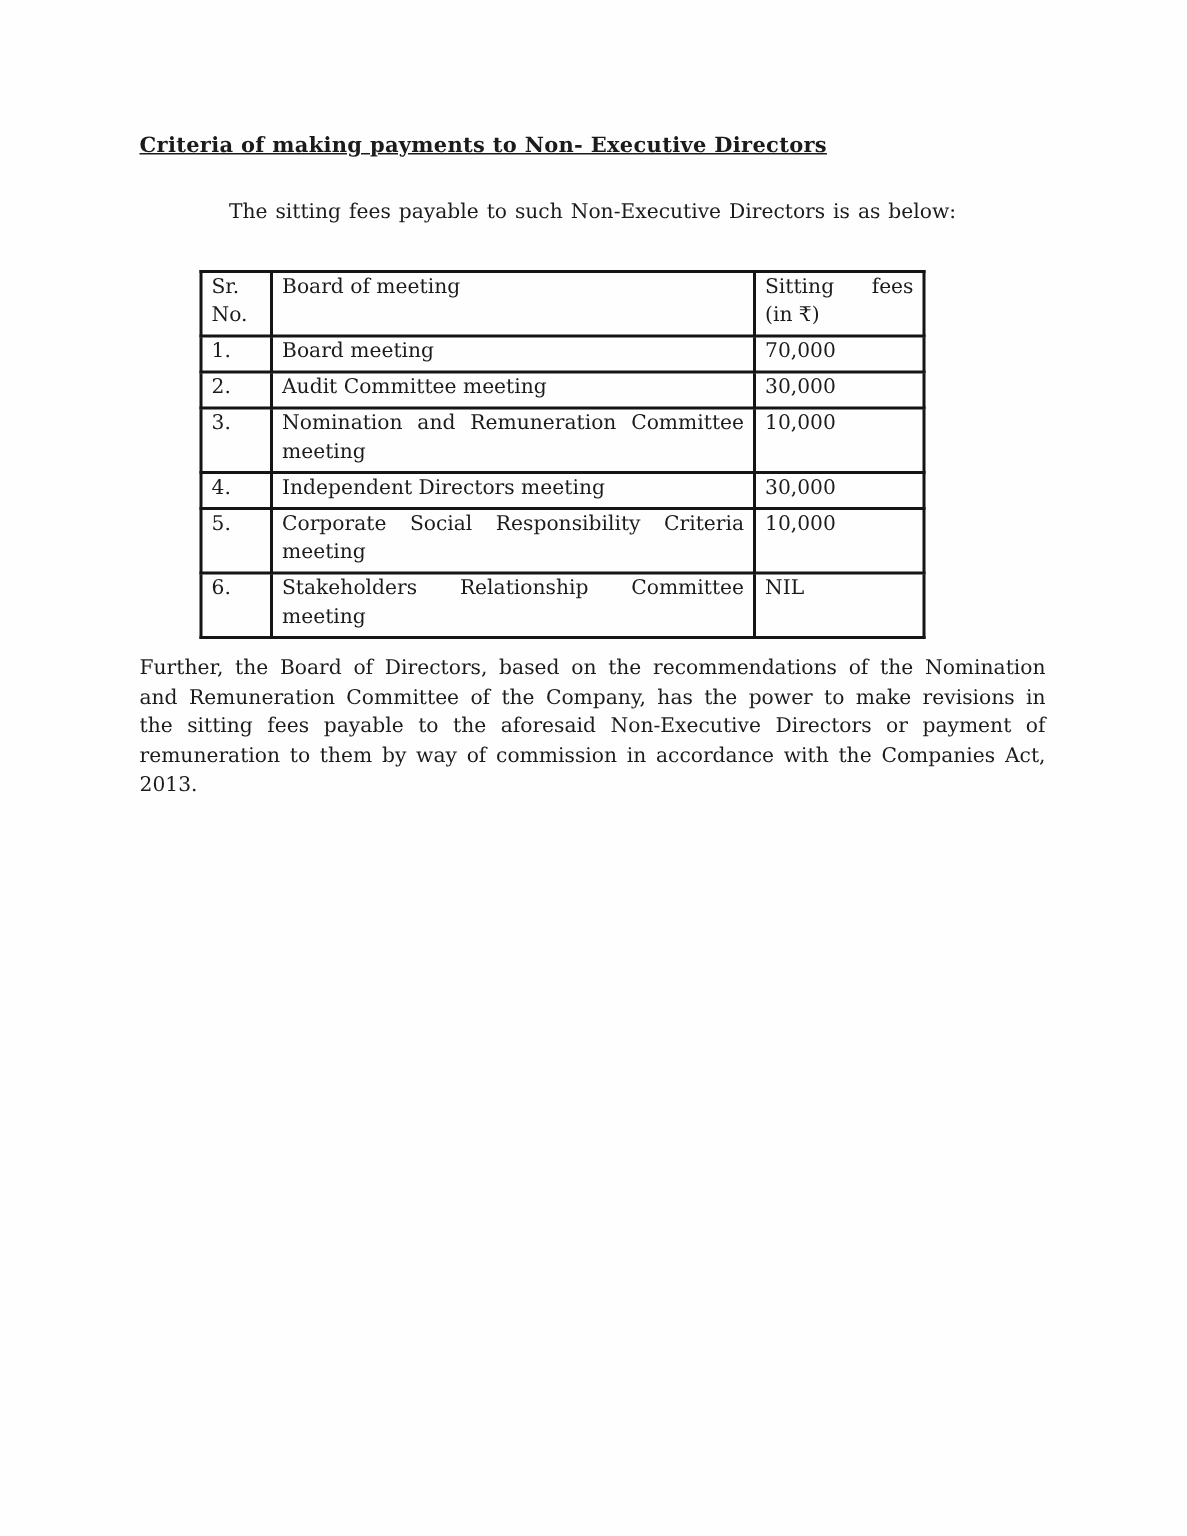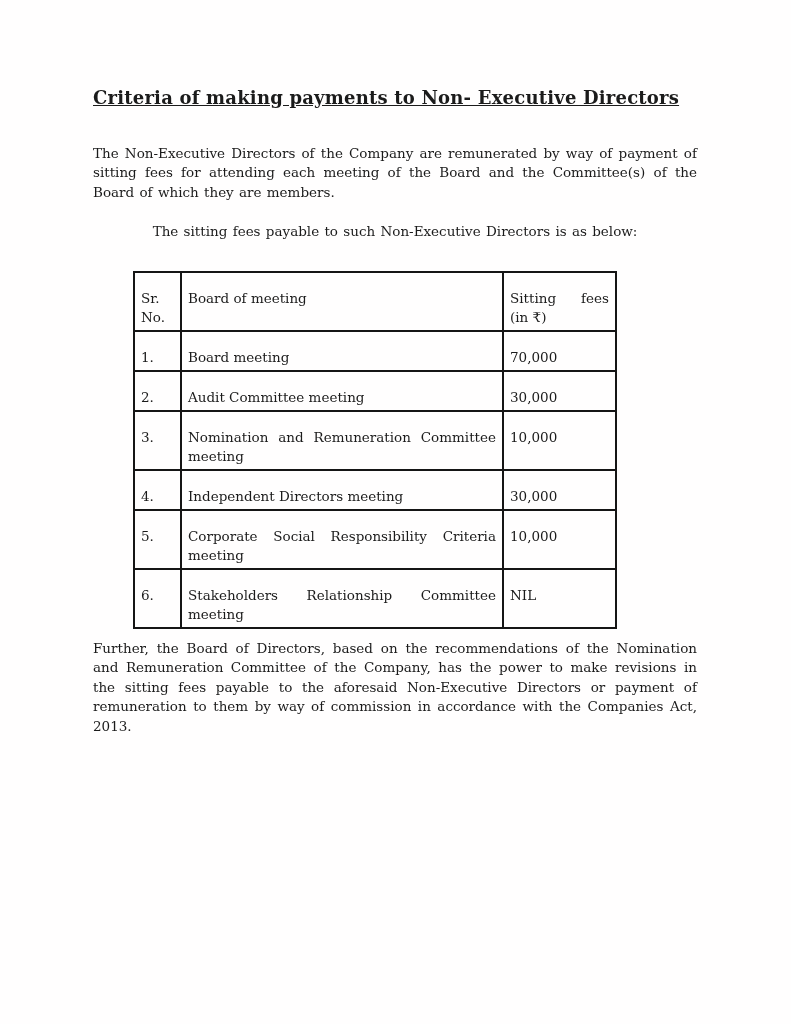--- a/index.html
+++ b/index.html
@@ -19,24 +19,24 @@
     box-sizing: border-box;
     overflow: hidden;
   }
   .content {
     position: absolute;
     left: 93px;
     top: 88px;
     width: 604px;
   }
   .doc-heading {
-    font-size: 18px;
+    font-size: 14px;
     font-weight: bold;
     text-decoration: underline;
-    margin: 0 0 36px 0;
+    margin: 0 0 24px 0;
     letter-spacing: 0.2px;
   }
   .para {
     margin: 0 0 20px 0;
     text-align: justify;
     word-spacing: 1px;
   }
   .para-lead {
     margin: 0 0 29px 0;
     text-align: center;
@@ -44,21 +44,21 @@
   table.fees-table {
     border-collapse: collapse;
     margin: 0 0 0 40px;
     table-layout: fixed;
     width: 482px;
   }
   table.fees-table th,
   table.fees-table td {
     border: 2px solid #151515;
     vertical-align: top;
-    padding: 16px 6px 3px 6px;
+    padding: 0 6px 3px 6px;
     font-weight: normal;
     text-align: left;
     line-height: 19px;
   }
   table.fees-table .col-sr  { width: 47px; }
   table.fees-table .col-type { width: 322px; }
   table.fees-table .col-fees { width: 113px; }
   table.fees-table th.cell-justify,
   table.fees-table td.cell-justify {
     text-align: justify;
@@ -68,21 +68,20 @@
   }
 </style>
 </head>
 <body>
 
 <div class="page">
   <div class="content">
 
     <h1 class="doc-heading">Criteria of making payments to Non- Executive Directors</h1>
 
-    <p class="para">The Non-Executive Directors of the Company are remunerated by way of payment of sitting fees for attending each meeting of the Board and the Committee(s) of the Board of which they are members.</p>
 
     <p class="para para-lead">The sitting fees payable to such Non-Executive Directors is as below:</p>
 
     <table class="fees-table">
       <colgroup>
         <col class="col-sr">
         <col class="col-type">
         <col class="col-fees">
       </colgroup>
       <thead>

